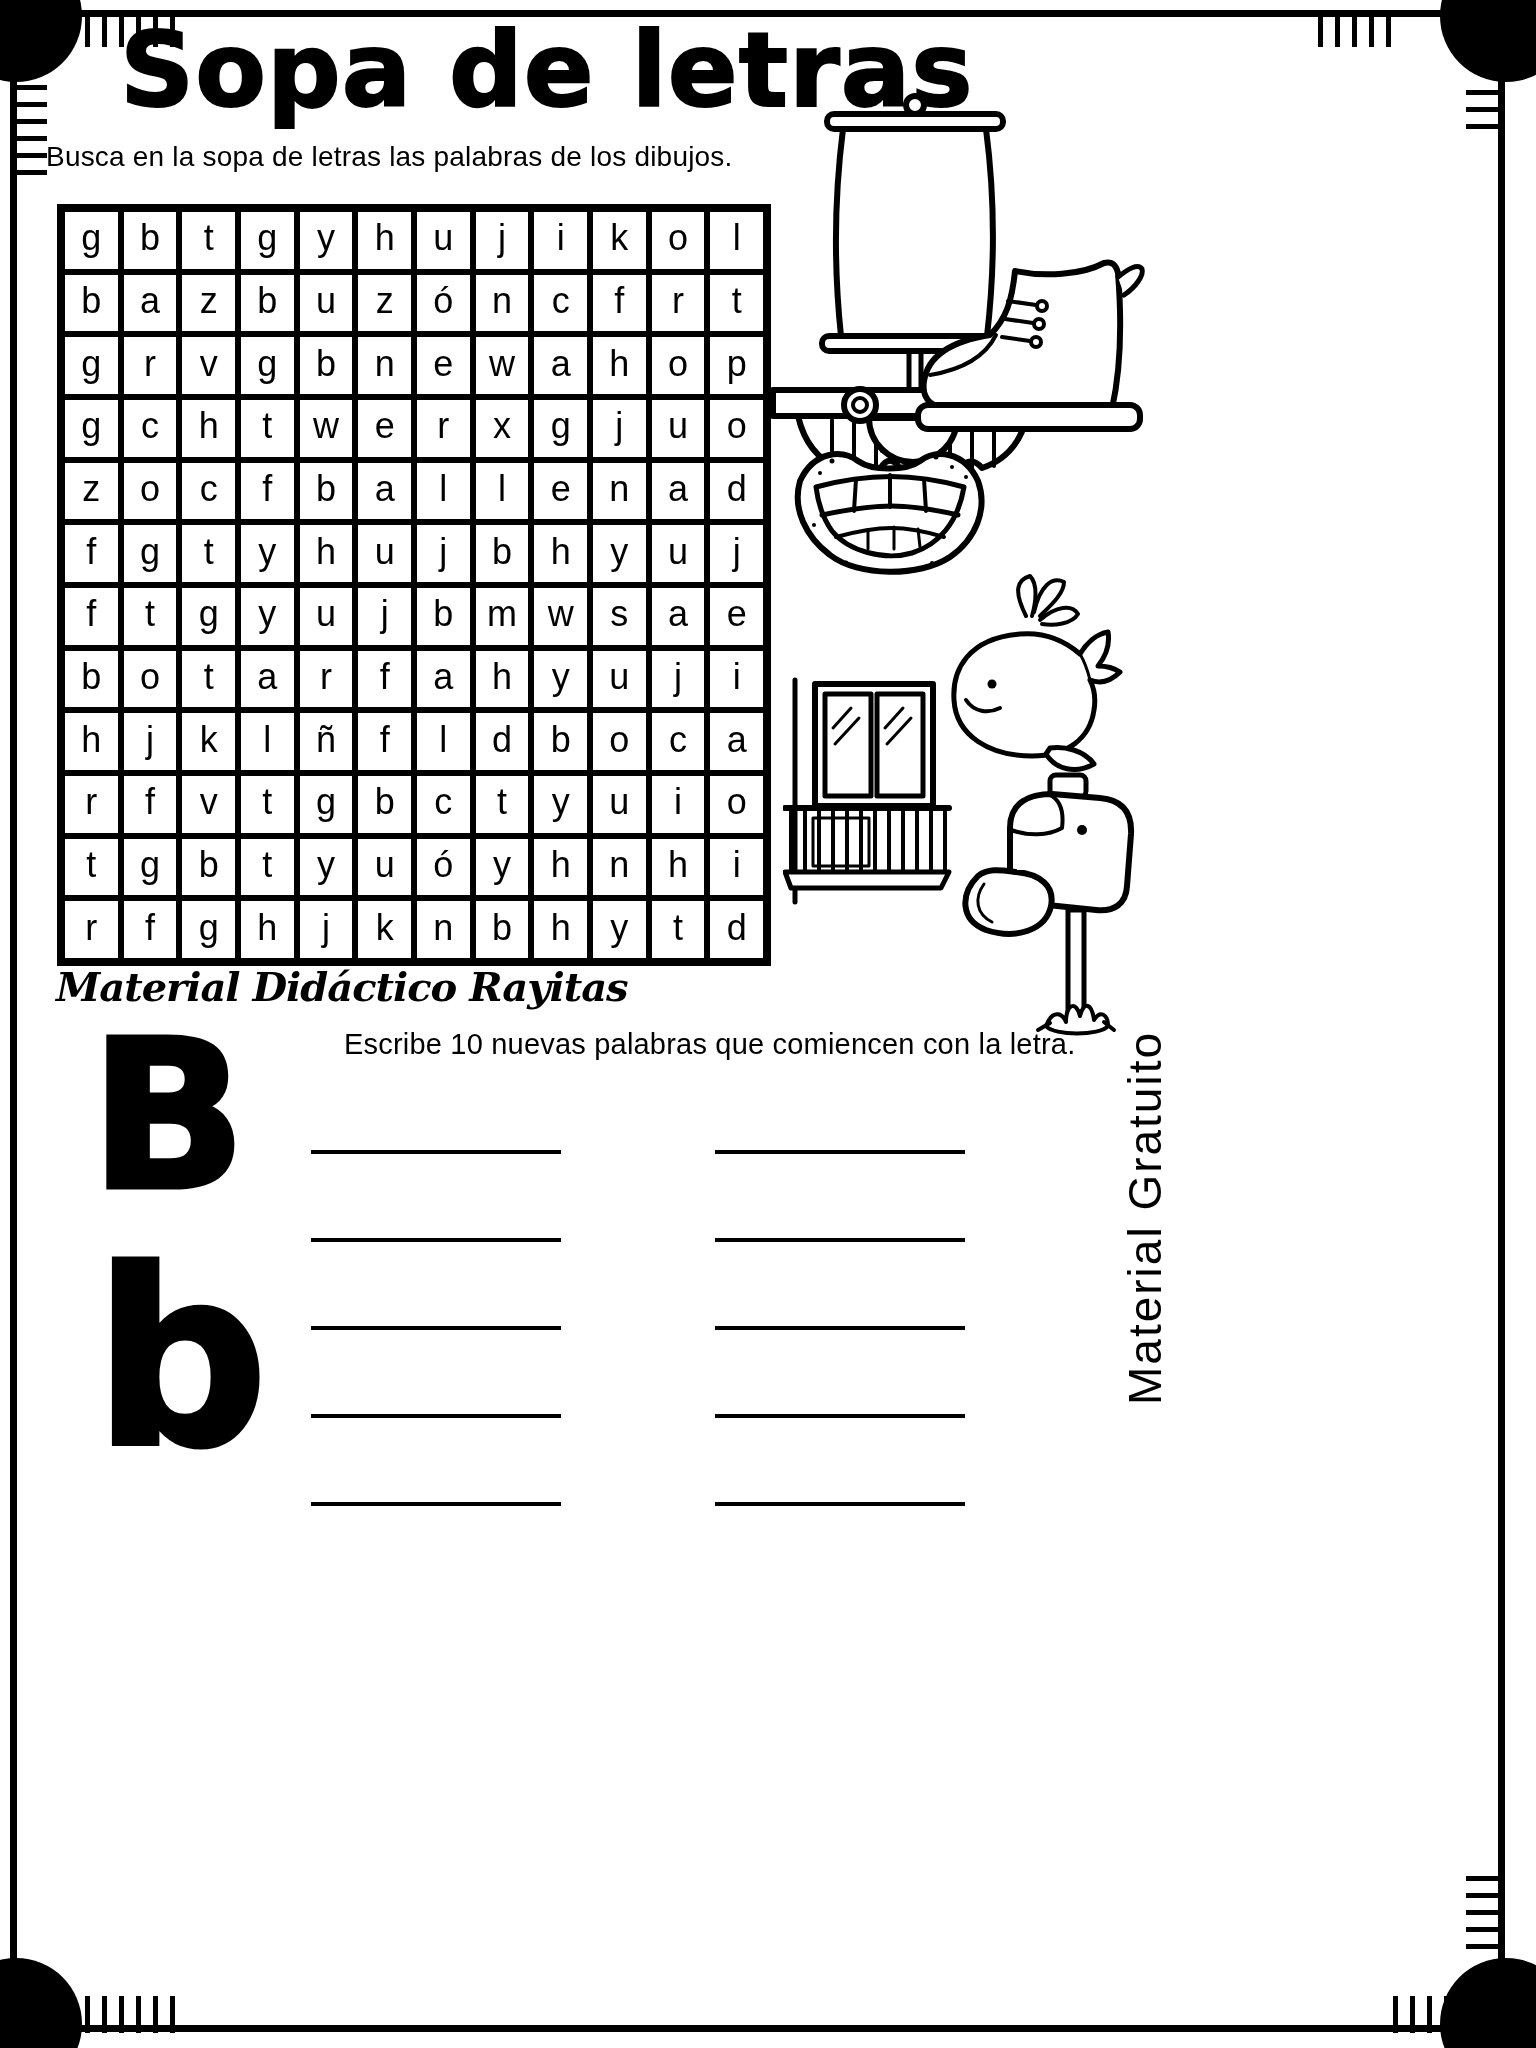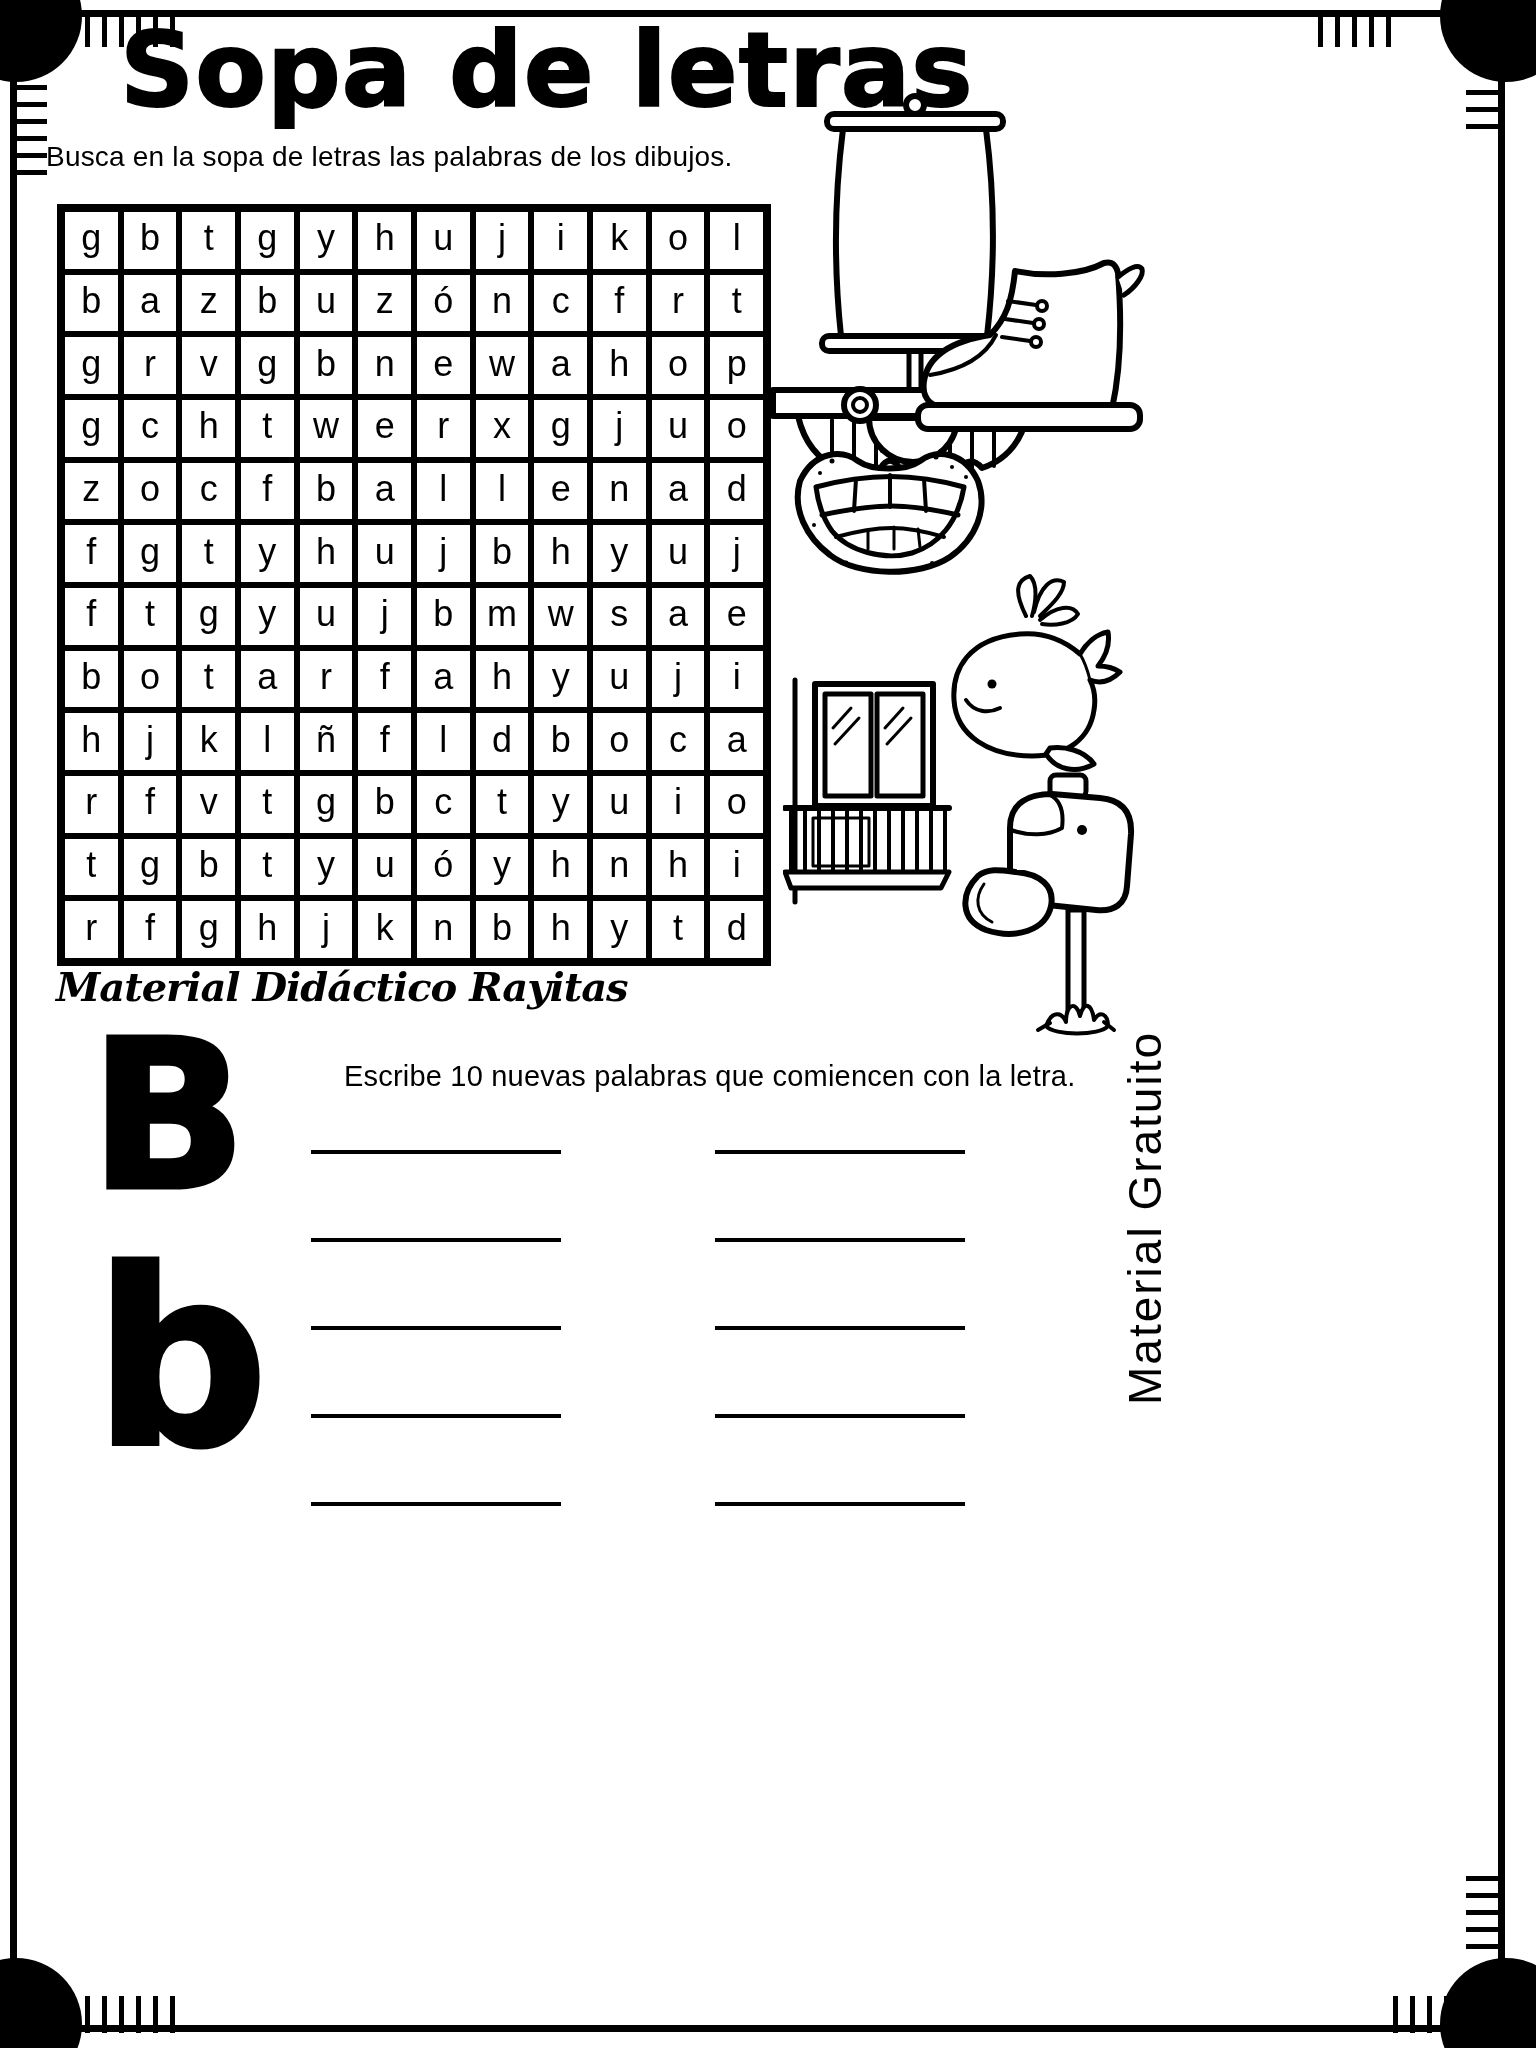--- a/index.html
+++ b/index.html
@@ -20,21 +20,21 @@
   .ticks.h div{width:5px;height:37px;background:#000;}
   .ticks.v{flex-direction:column;}
   .ticks.v div{width:37px;height:5px;background:#000;}
   .title{
     position:absolute;left:120px;top:10px;width:980px;text-align:left;
     font-family:"DejaVu Sans", sans-serif;font-weight:900;font-size:103px;
     letter-spacing:1px;-webkit-text-stroke:2px #000;
   }
   .instr{position:absolute;font-size:28px;letter-spacing:0.2px;white-space:nowrap;}
   .instr1{left:46px;top:141px;}
-  .instr2{left:344px;top:1028px;font-size:29px;margin-top:32px;}
+  .instr2{left:344px;top:1028px;font-size:29px;}
   .wsgrid{
     position:absolute;left:57px;top:204px;width:714px;height:762px;
     background:#000;display:grid;grid-template-columns:repeat(12,1fr);
     grid-template-rows:repeat(12,1fr);gap:6px;padding:8px;box-sizing:border-box;
   }
   .cell{
     background:#fff;display:flex;align-items:center;justify-content:center;
     font-size:36px;line-height:1;padding-bottom:4px;
   }
   .credit{

